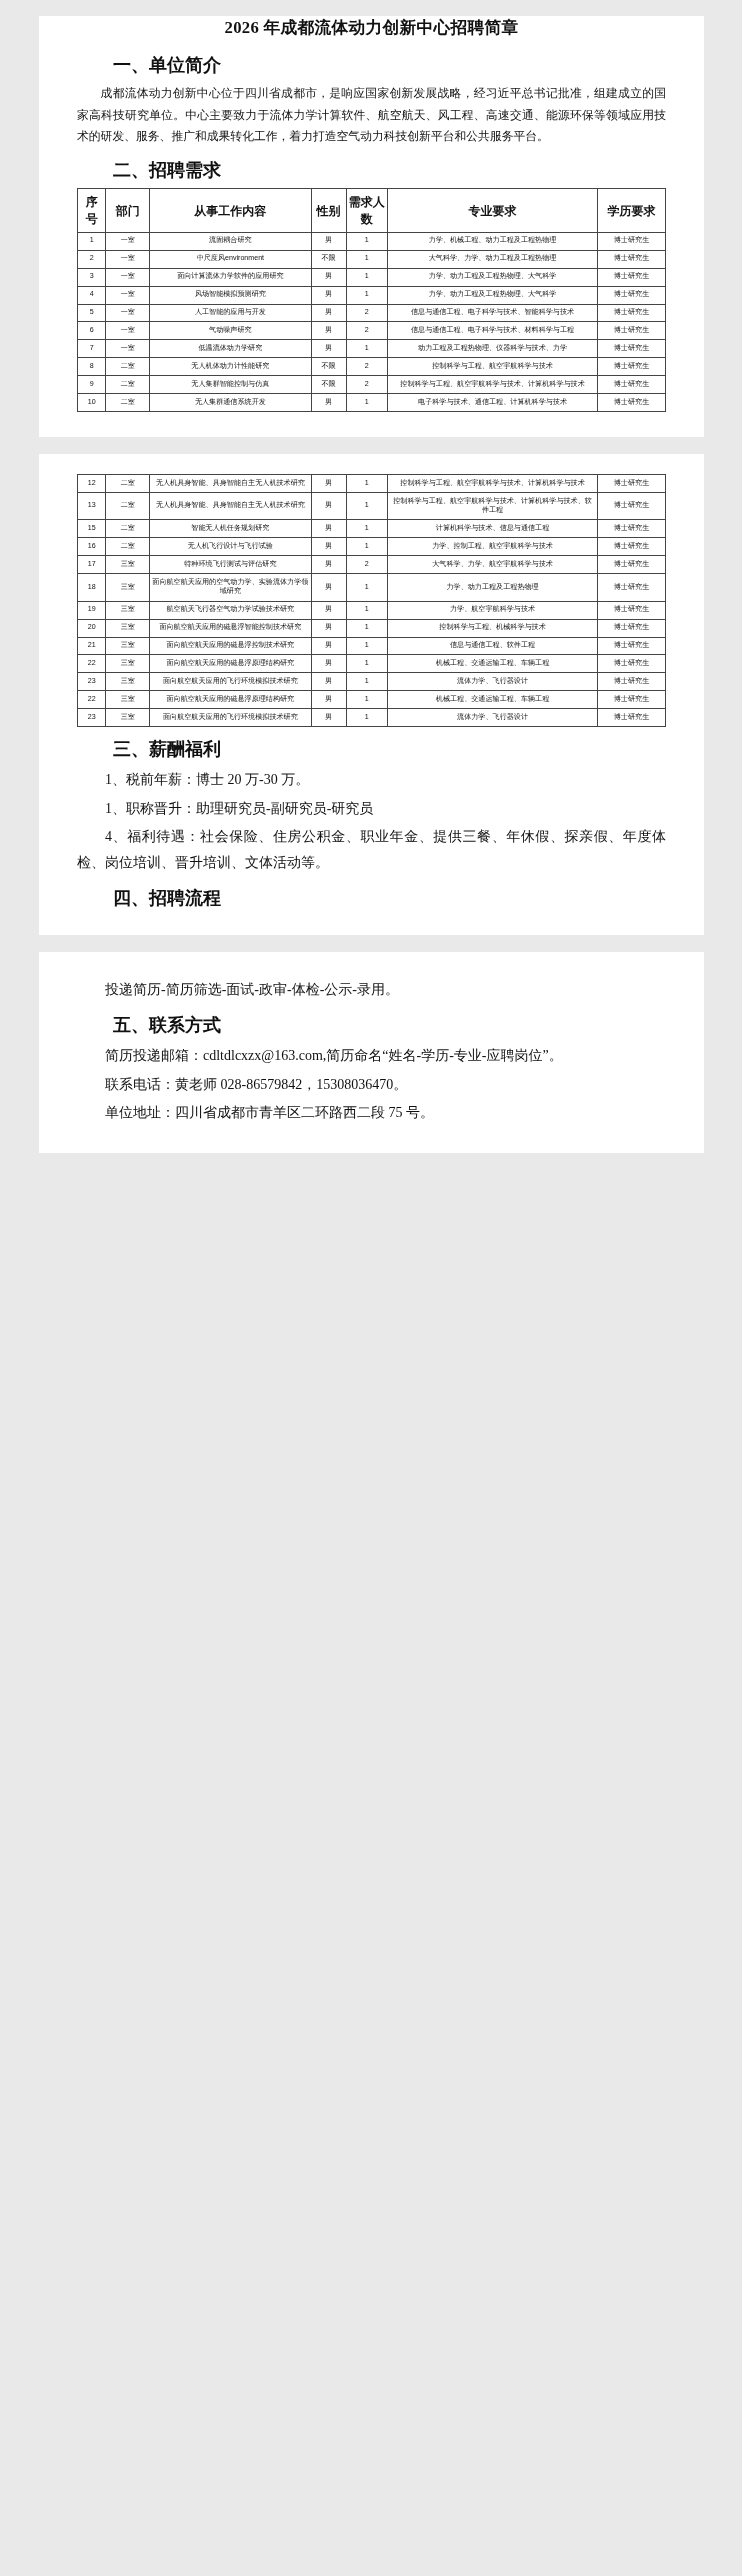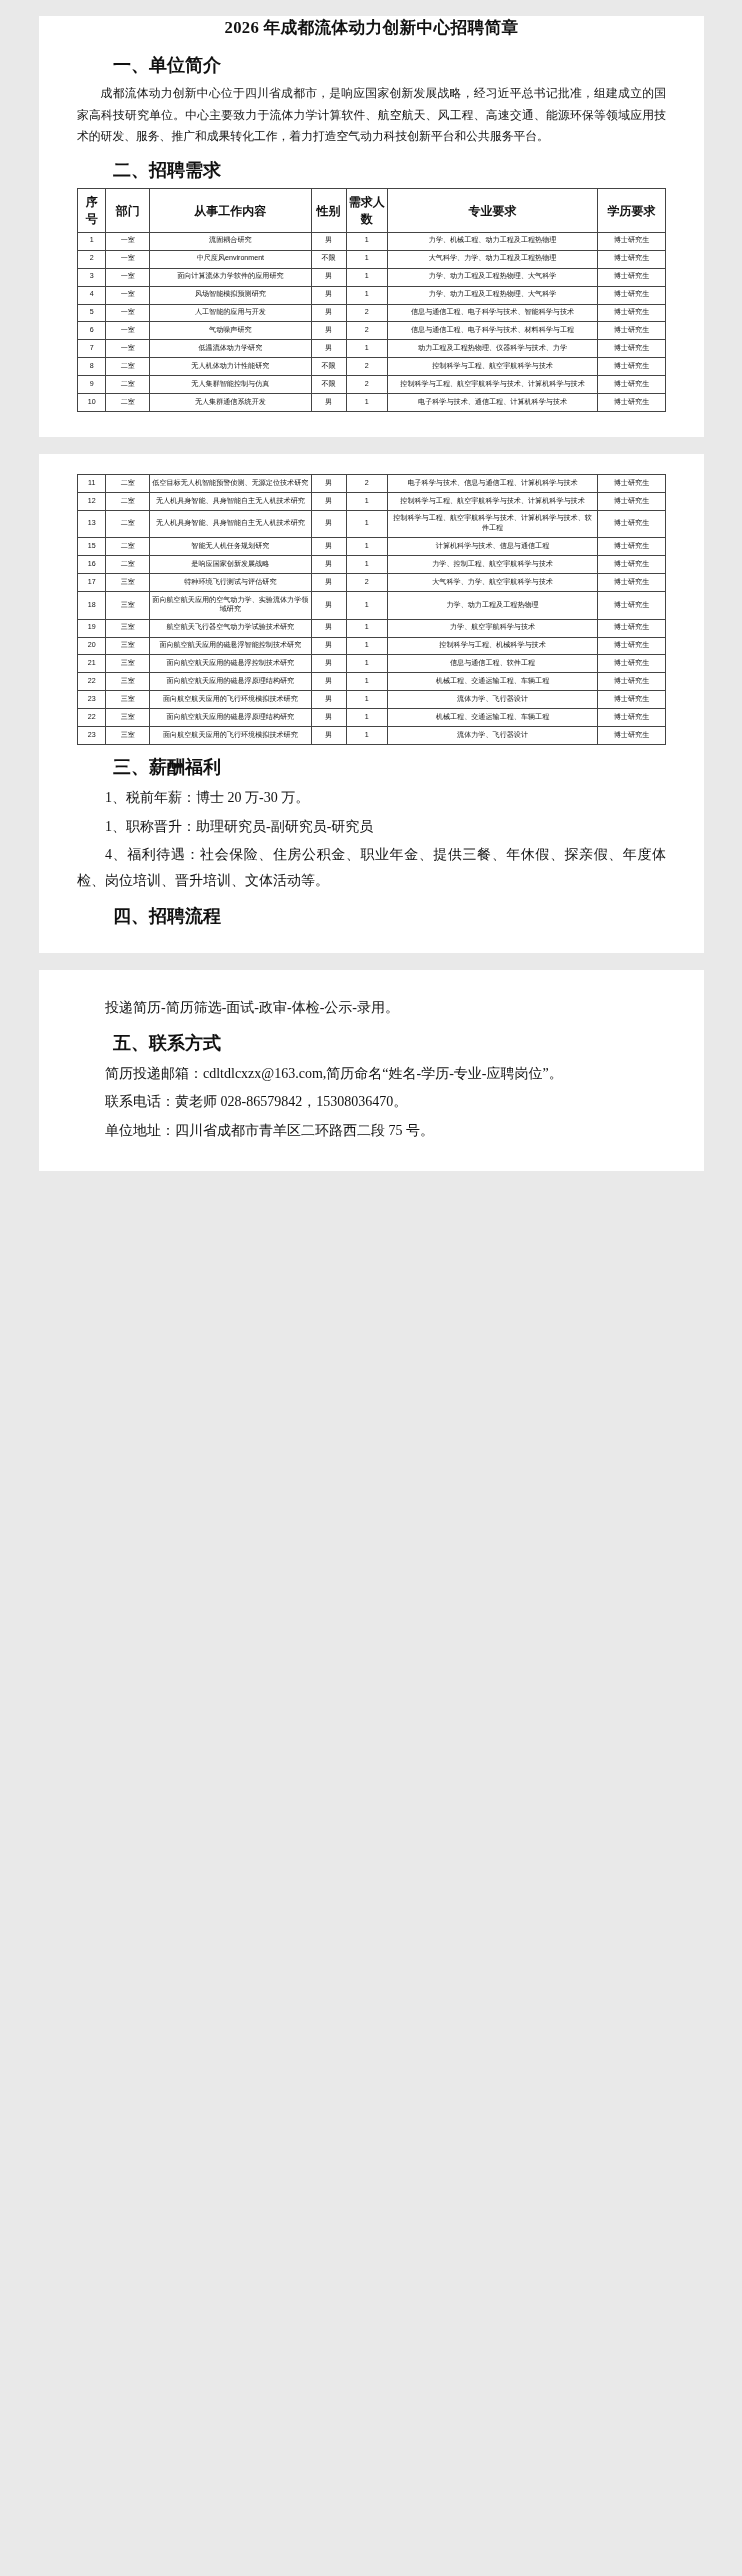--- a/index.html
+++ b/index.html
@@ -220,29 +220,20 @@
   </div>
 
   <div class="gap"></div>
 
   <div class="sheet">
     <div class="inner">
       <div class="top-pad"></div>
       <table class="jobs">
         <tbody id="tbody-part2">
             <tr>
-              <td class="c-idx">11</td>
-              <td class="c-dept">二室</td>
-              <td class="c-work">低空目标无人机智能预警侦测、无源定位技术研究</td>
-              <td class="c-sex">男</td>
-              <td class="c-num">2</td>
-              <td class="c-major">电子科学与技术、信息与通信工程、计算机科学与技术</td>
-              <td class="c-edu">博士研究生</td>
-            </tr>
-            <tr>
               <td class="c-idx">12</td>
               <td class="c-dept">二室</td>
               <td class="c-work">无人机具身智能、具身智能自主无人机技术研究</td>
               <td class="c-sex">男</td>
               <td class="c-num">1</td>
               <td class="c-major">控制科学与工程、航空宇航科学与技术、计算机科学与技术</td>
               <td class="c-edu">博士研究生</td>
             </tr>
             <tr>
               <td class="c-idx">13</td>
@@ -258,21 +249,21 @@
               <td class="c-dept">二室</td>
               <td class="c-work">智能无人机任务规划研究</td>
               <td class="c-sex">男</td>
               <td class="c-num">1</td>
               <td class="c-major">计算机科学与技术、信息与通信工程</td>
               <td class="c-edu">博士研究生</td>
             </tr>
             <tr>
               <td class="c-idx">16</td>
               <td class="c-dept">二室</td>
-              <td class="c-work">是响应国家创新发展战略</td>
+              <td class="c-work">无人机飞行设计与飞行试验</td>
               <td class="c-sex">男</td>
               <td class="c-num">1</td>
               <td class="c-major">力学、控制工程、航空宇航科学与技术</td>
               <td class="c-edu">博士研究生</td>
             </tr>
             <tr>
               <td class="c-idx">17</td>
               <td class="c-dept">三室</td>
               <td class="c-work">特种环境飞行测试与评估研究</td>
               <td class="c-sex">男</td>

